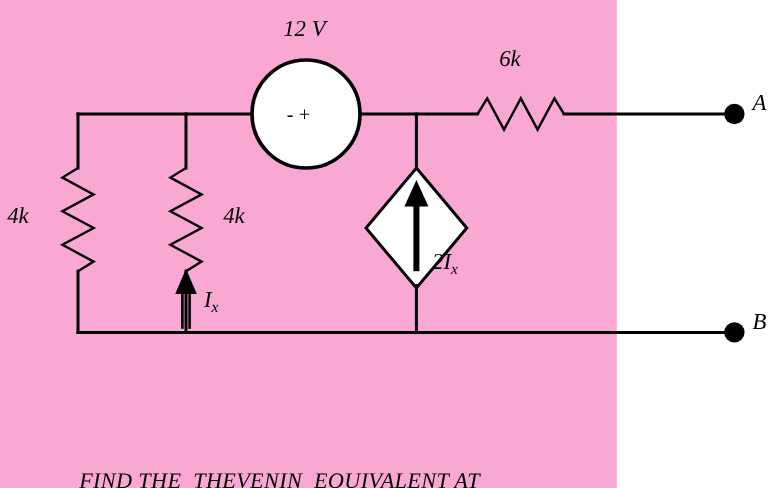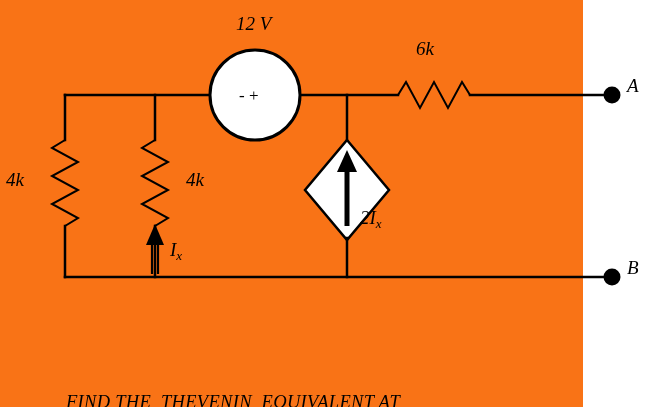--- a/index.html
+++ b/index.html
@@ -6,23 +6,23 @@
     margin: 0;
     padding: 0;
     width: 650px;
     height: 407px;
     background: #ffffff;
     font-family: "Liberation Serif", serif;
     overflow: hidden;
   }
   .page {
     position: relative;
-    width: 583px;
+    width: 514px;
     height: 407px;
-    background: #f97316;
+    background: #f9a8d4;
   }
   svg { display: block; }
   .wire {
     stroke: #000000;
     stroke-width: 2.5;
     fill: none;
     stroke-linecap: square;
   }
   .zigzag {
     stroke: #000000;

